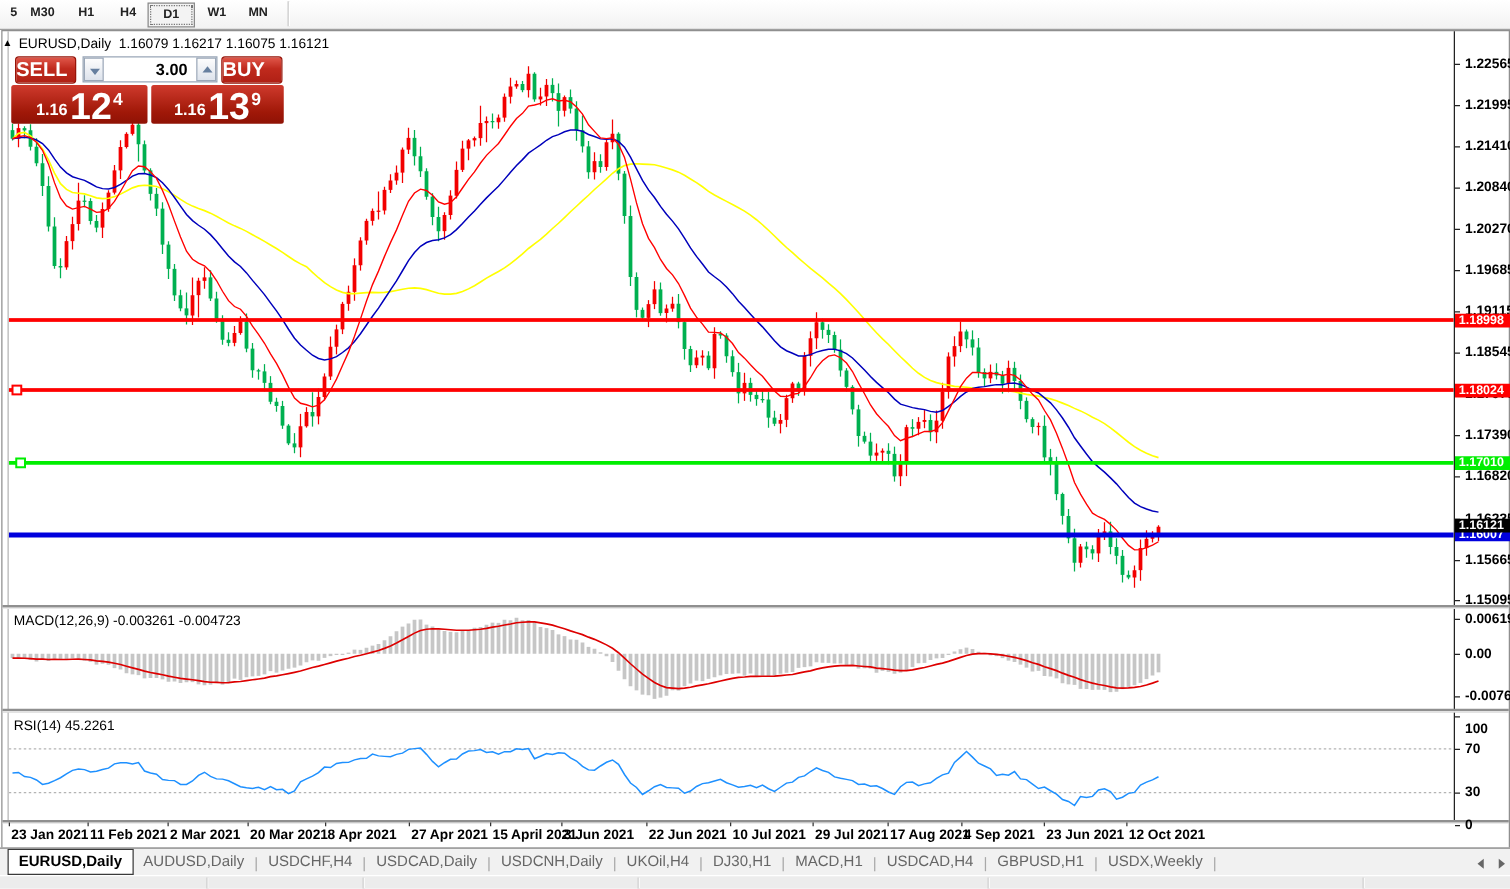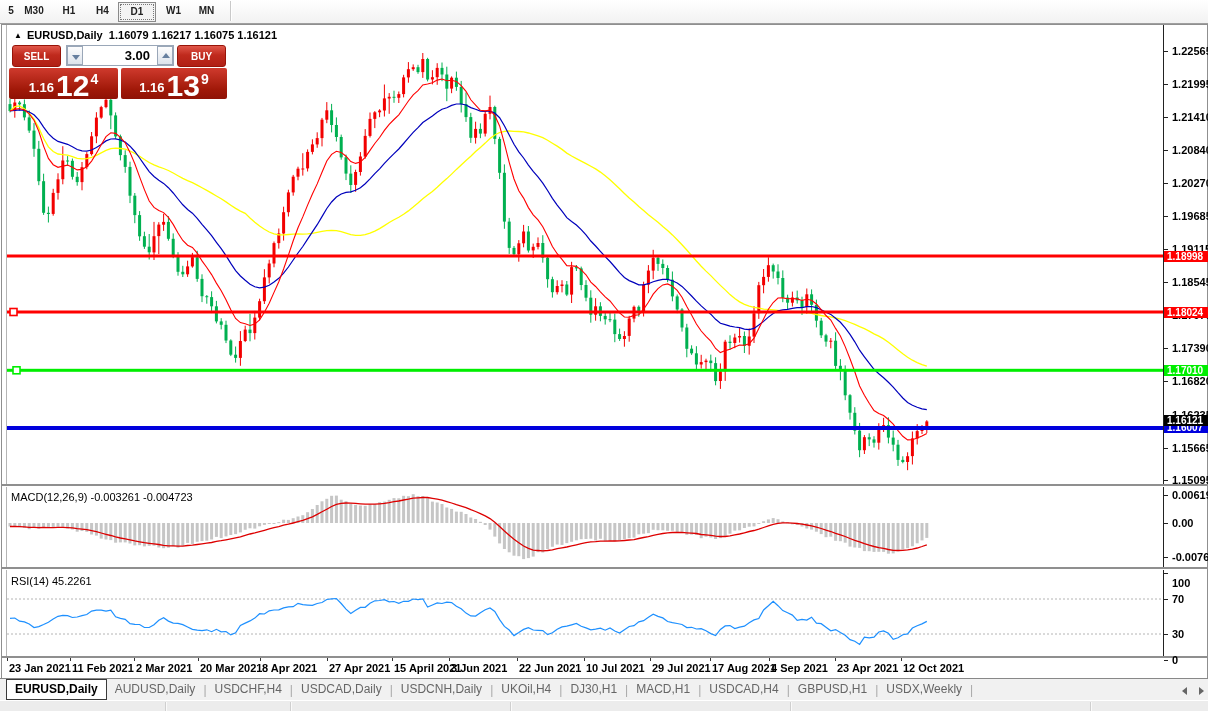--- a/index.html
+++ b/index.html
@@ -7,32 +7,32 @@
   
   #toolbar{position:absolute;left:0;top:0;width:1208px;height:23px;background:linear-gradient(#ffffff,#f2f2f2);border-bottom:1px solid #9f9f9f;}
   .tf-btn{position:absolute;top:2px;height:18px;line-height:18px;padding:0 4px;font-size:10px;font-weight:bold;color:#222;text-align:center;}
   .tf-btn.active{background:#f3f3f3;border:1px solid #8a8a8a;outline:1px dotted #777;outline-offset:-3px;}
   #tb-sep{position:absolute;left:230px;top:1px;width:1px;height:20px;background:#c9c9c9;border-right:1px solid #fff;}
   
   #chartwin{position:absolute;left:1px;top:24px;width:1205px;height:653px;background:#fff;border:1px solid #8f8f8f;}
   #plot-left-line{position:absolute;left:4px;top:0;width:1px;height:632px;background:#b5b5b5;}
   #axis-border{position:absolute;left:1161px;top:0;width:1px;height:632px;background:#222;}
   .panel-sep{position:absolute;left:0;width:1205px;height:3px;background:#8f8f8f;border-bottom:1px solid #fff;box-sizing:border-box;}
-  #title{position:absolute;left:12px;top:4px;font-size:11px;font-weight:bold;color:#000;white-space:nowrap;}
+  #title{position:absolute;left:0;top:4px;font-size:11px;font-weight:normal;color:#000;white-space:nowrap;}
   #title .tri{font-size:8px;vertical-align:1px;margin-right:5px;}
   svg{position:absolute;left:0;}
   .tick-label{position:absolute;left:1170px;font-size:11px;color:#000;font-weight:bold;white-space:nowrap;}
   .tick-mark{position:absolute;left:1162px;width:4px;height:1px;background:#222;}
   .chip{position:absolute;left:1162px;width:46px;height:11px;font-size:10px;font-weight:bold;color:#fff;line-height:11px;padding-left:3px;box-sizing:border-box;white-space:nowrap;}
   .ind-label{position:absolute;left:9px;font-size:11px;font-weight:normal;color:#000;white-space:nowrap;}
   .date-label{position:absolute;font-size:11px;font-weight:bold;color:#000;white-space:nowrap;top:637px;}
   .date-tick{position:absolute;top:633px;width:1px;height:3px;background:#333;}
   
   #trade{position:absolute;left:7px;top:20px;width:218px;height:54px;}
-  .tw-btn{position:absolute;top:0;height:22px;line-height:21px;text-align:center;color:#fff;font-size:10px;font-weight:bold;
+  .tw-btn{position:absolute;top:0;height:22px;line-height:21px;color:#fff;font-size:16px;font-weight:bold;
      background:linear-gradient(#e0574a,#c02a1d 45%,#b02015);border:1px solid #971409;border-radius:3px;box-sizing:border-box;}
   #vol-group{position:absolute;left:57px;top:0;width:108px;height:21px;border:1px solid #9aa7b8;background:#fff;box-sizing:border-box;}
   #vol-down,#vol-up{position:absolute;top:0;width:16px;height:19px;background:linear-gradient(#fdfdfd,#dde3ec);border:1px solid #9aa7b8;box-sizing:border-box;}
   #vol-down{left:0;} #vol-up{right:0;}
   .tri-down{position:absolute;left:4px;top:8px;width:0;height:0;border-left:4px solid transparent;border-right:4px solid transparent;border-top:5px solid #667f9f;}
   .tri-up{position:absolute;left:4px;top:6px;width:0;height:0;border-left:4px solid transparent;border-right:4px solid transparent;border-bottom:5px solid #667f9f;}
   #vol-value{position:absolute;left:18px;right:18px;top:0;height:19px;line-height:19px;text-align:right;padding-right:5px;font-size:13px;font-weight:bold;color:#000;}
   .tile{position:absolute;top:23px;height:31px;border-radius:2px;background:linear-gradient(#cf3a2d,#a01808 70%,#8f1205);display:flex;align-items:flex-end;justify-content:center;color:#fff;}
   .tile .pfx{font-size:13px;font-weight:bold;margin:0 2px 4px 0;}
   .tile .big{font-size:30px;font-weight:bold;line-height:26px;}
@@ -745,21 +745,21 @@
         <div class="date-label" style="left: 517px;">22 Jun 2021</div>
         <div class="date-tick" style="left: 582px;"></div>
         <div class="date-label" style="left: 584px;">10 Jul 2021</div>
         <div class="date-tick" style="left: 648px;"></div>
         <div class="date-label" style="left: 650px;">29 Jul 2021</div>
         <div class="date-tick" style="left: 708px;"></div>
         <div class="date-label" style="left: 710px;">17 Aug 2021</div>
         <div class="date-tick" style="left: 767px;"></div>
         <div class="date-label" style="left: 769px;">4 Sep 2021</div>
         <div class="date-tick" style="left: 833px;"></div>
-        <div class="date-label" style="left: 835px;">23 Apr 2021</div>
+        <div class="date-label" style="left: 835px;">23 Jun 2021</div>
         <div class="date-tick" style="left: 899px;"></div>
         <div class="date-label" style="left: 901px;">12 Oct 2021</div>
       </div>
 
     <div id="trade">
       <div class="tw-btn" style="left:3px;width:49px;">SELL</div>
       <div id="vol-group">
         <div id="vol-down">
             <span class="tri-down"></span>
           </div>

